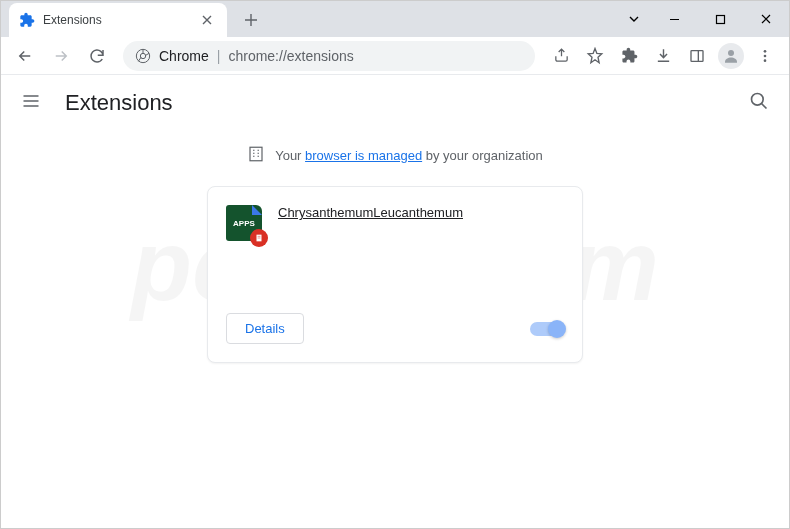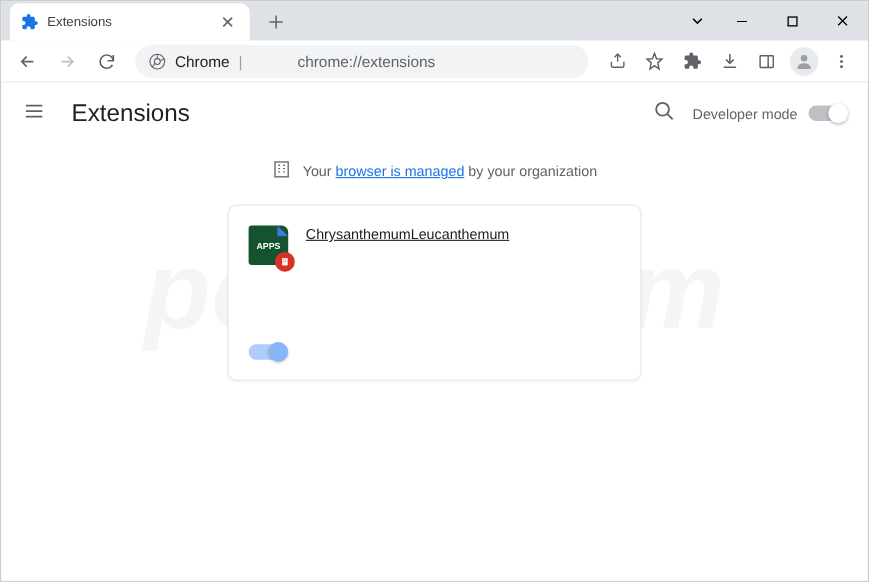--- a/index.html
+++ b/index.html
@@ -18,21 +18,21 @@
     
     
     .toolbar { height: 38px; background: #fff; display: flex; align-items: center; padding: 0 8px; gap: 4px; border-bottom: 1px solid #e8eaed; }
     .nav-btn { width: 32px; height: 32px; display: flex; align-items: center; justify-content: center; border-radius: 50%; color: #5f6368; cursor: pointer; }
     .nav-btn.disabled { color: #bdc1c6; cursor: default; }
     .omnibox { flex: 1; height: 30px; background: #f1f3f4; border-radius: 15px; display: flex; align-items: center; padding: 0 12px; margin: 0 6px; gap: 8px; }
     .omni-icon { color: #5f6368; display: flex; }
     .omni-text { font-size: 14px; flex: 1; display: flex; align-items: flex-start; }
     .omni-prefix { color: #202124; }
     .omni-sep { color: #9aa0a6; margin: 0 8px; }
-    .omni-url { color: #5f6368; margin-left: 42px; }
+    .omni-url { color: #5f6368; }
     .toolbar-right { display: flex; align-items: center; gap: 2px; }
     .tb-btn { width: 32px; height: 32px; display: flex; align-items: center; justify-content: center; color: #5f6368; cursor: pointer; border-radius: 50%; }
     .avatar { width: 26px; height: 26px; background: #e8eaed; border-radius: 50%; display: flex; align-items: center; justify-content: center; }
     
     
     .ext-header { height: 56px; display: flex; align-items: center; padding: 0 20px; }
     .hamburger { width: 24px; height: 24px; color: #5f6368; cursor: pointer; margin-right: 20px; }
     .ext-title { font-size: 22px; color: #202124; font-weight: 500; flex: 1; }
     .header-right { display: flex; align-items: center; gap: 16px; }
     .search-btn { color: #5f6368; cursor: pointer; }
@@ -188,26 +188,20 @@
         <path d="M3 6h18M3 12h18M3 18h18"></path>
       </svg>
   </div>
   <div class="ext-title">Extensions</div>
   <div class="header-right">
     <div class="search-btn">
       <svg width="20" height="20" viewBox="0 0 24 24" fill="none" stroke="currentColor" stroke-width="2">
           <circle cx="10" cy="10" r="7"></circle>
           <path d="M21 21l-6-6"></path>
         </svg>
-    </div>
-    <div class="dev-mode">
-      <span>Developer mode</span>
-      <div class="toggle">
-        <div class="toggle-knob"></div>
-      </div>
     </div>
   </div>
 </div>
 
 <div class="managed-banner">
   <span>
     <svg width="18" height="18" viewBox="0 0 24 24" fill="none" stroke="#5f6368" stroke-width="1.6">
         <rect x="4" y="3" width="16" height="18"></rect>
         <path d="M8 7h2M8 11h2M8 15h2M14 7h2M14 11h2M14 15h2"></path>
       </svg>
@@ -225,20 +219,21 @@
         <div class="badge-icon">
           <svg width="10" height="10" viewBox="0 0 24 24" fill="#fff">
               <rect x="6" y="4" width="12" height="16"></rect>
               <path d="M9 8h2M9 12h2M13 8h2M13 12h2" stroke="#d93025" stroke-width="2"></path>
             </svg>
         </div>
       </div>
       <div class="card-name">ChrysanthemumLeucanthemum</div>
     </div>
     <div class="card-footer">
+      <button class="details-btn">Details</button>
       <div class="card-toggle">
         <div class="card-toggle-knob"></div>
       </div>
     </div>
   </div>
 </div>
 
 <div class="watermark">pcrisk.com</div>
 
 </body></html>

